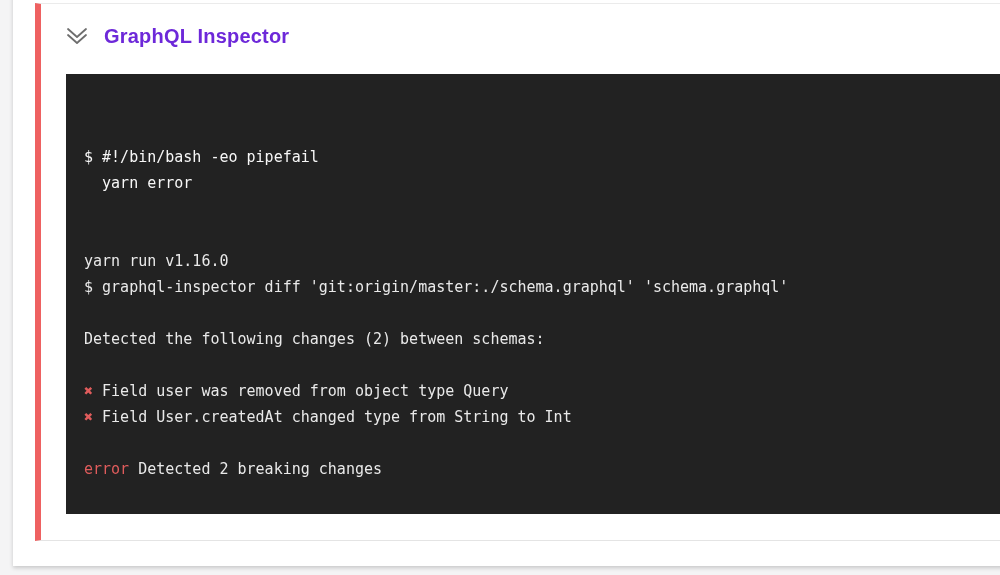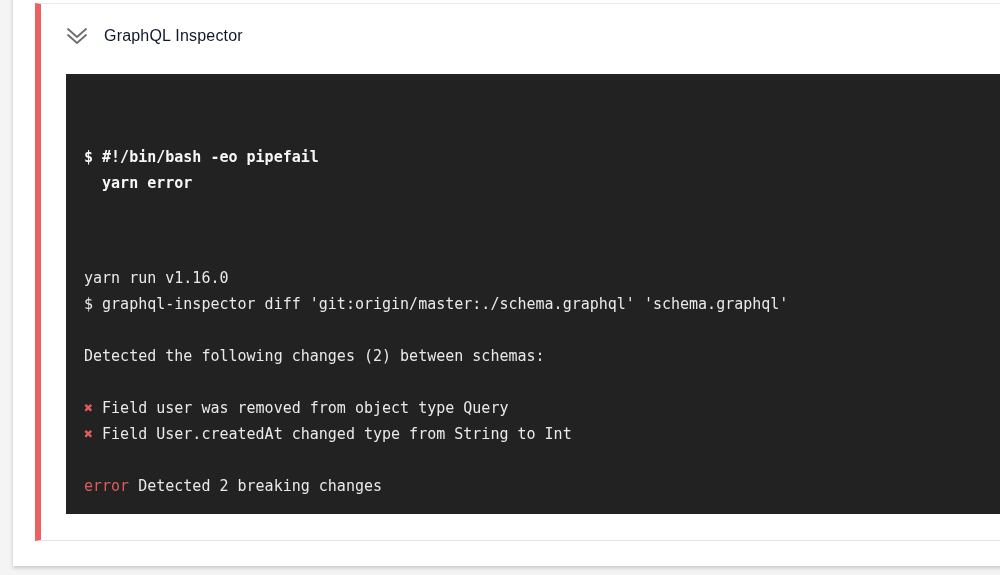--- a/index.html
+++ b/index.html
@@ -27,42 +27,41 @@
   }
   .card-header {
     display: flex;
     align-items: center;
     gap: 14px;
     padding: 20px 0 0 23px;
     cursor: pointer;
   }
   .chevrons { display: inline-flex; align-items: center; }
   .card-title {
-    font-size: 16px;
-    font-weight: normal;
-    color: #0f172a;
+    font-size: 20px;
+    font-weight: bold;
+    color: #6d28d9;
     letter-spacing: 0.2px;
   }
   .terminal {
     position: absolute;
     left: 25px; top: 70px; right: 0;
     height: 440px;
     background: #222222;
     padding: 18px 18px 0 18px;
     overflow: hidden;
     font-family: "DejaVu Sans Mono", "Liberation Mono", monospace;
     font-size: 15px;
     line-height: 26px;
     white-space: pre;
     color: #e9e9e9;
   }
   .terminal-command {
     color: #f7f7f7;
-    font-weight: bold;
-    margin-bottom: 17px;
+    font-weight: normal;
   }
   .tline { min-height: 26px; }
 </style>
 </head>
 <body>
 
 <div class="page-sheet">
   <div class="check-card" style="border-left-color: rgb(238, 97, 97);">
     <div class="card-header">
       <span class="chevrons">

